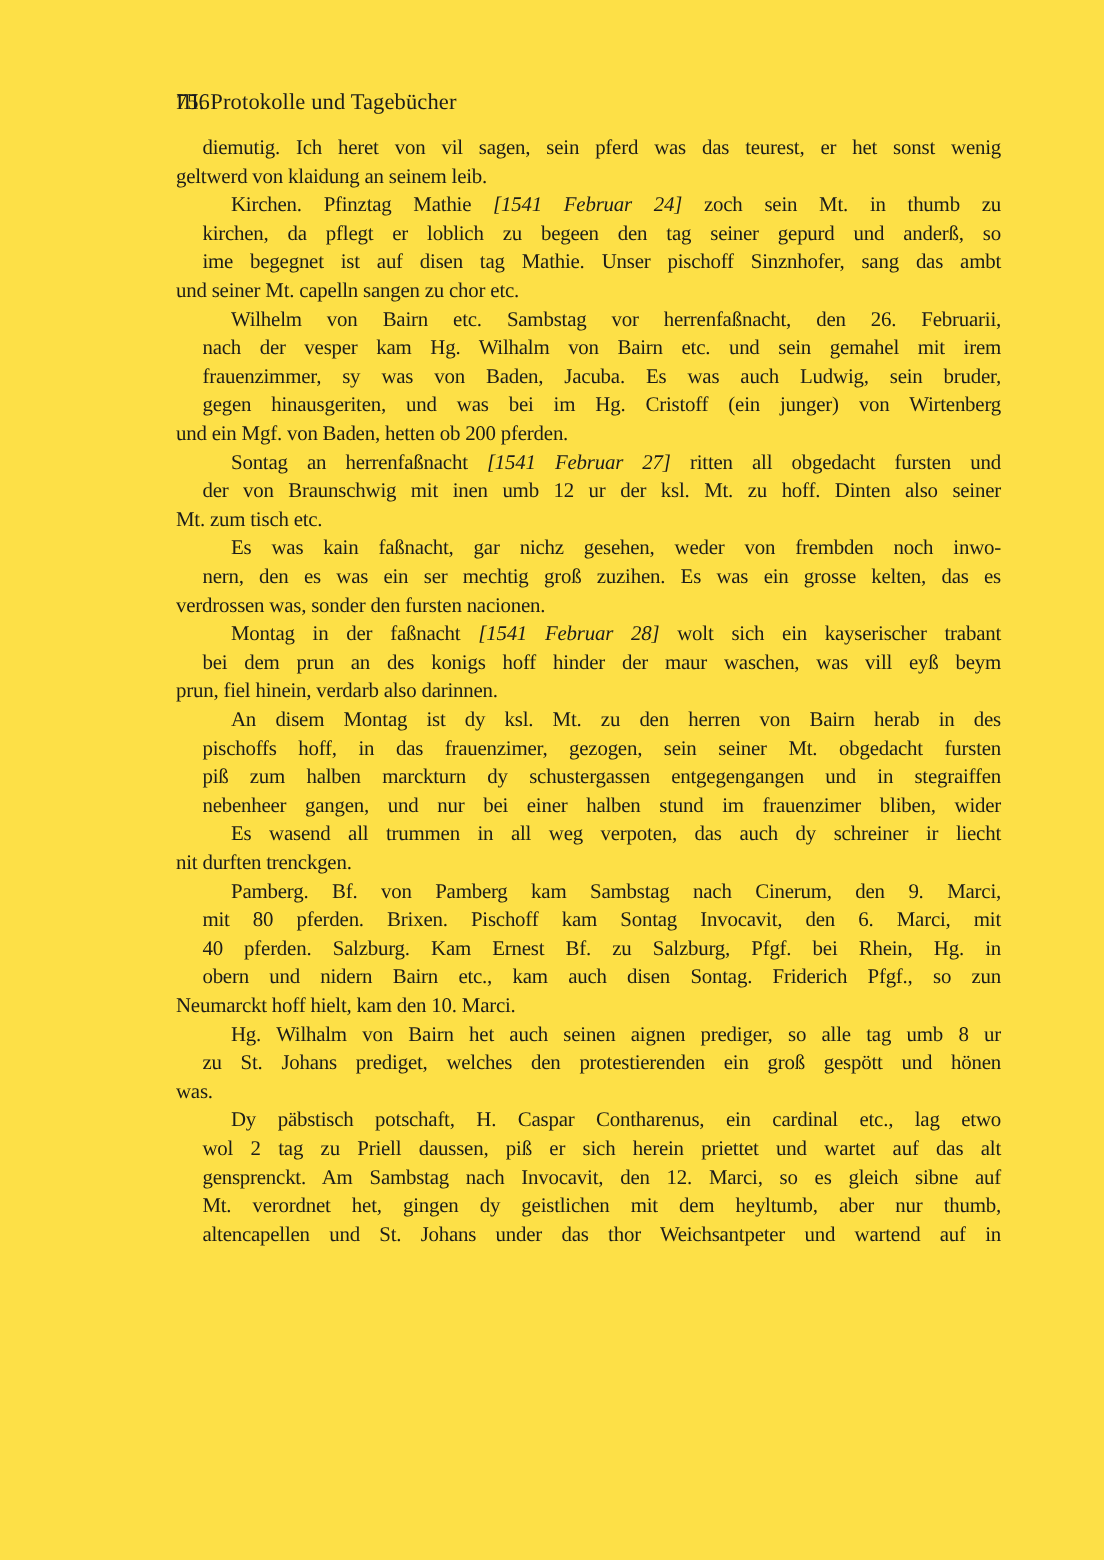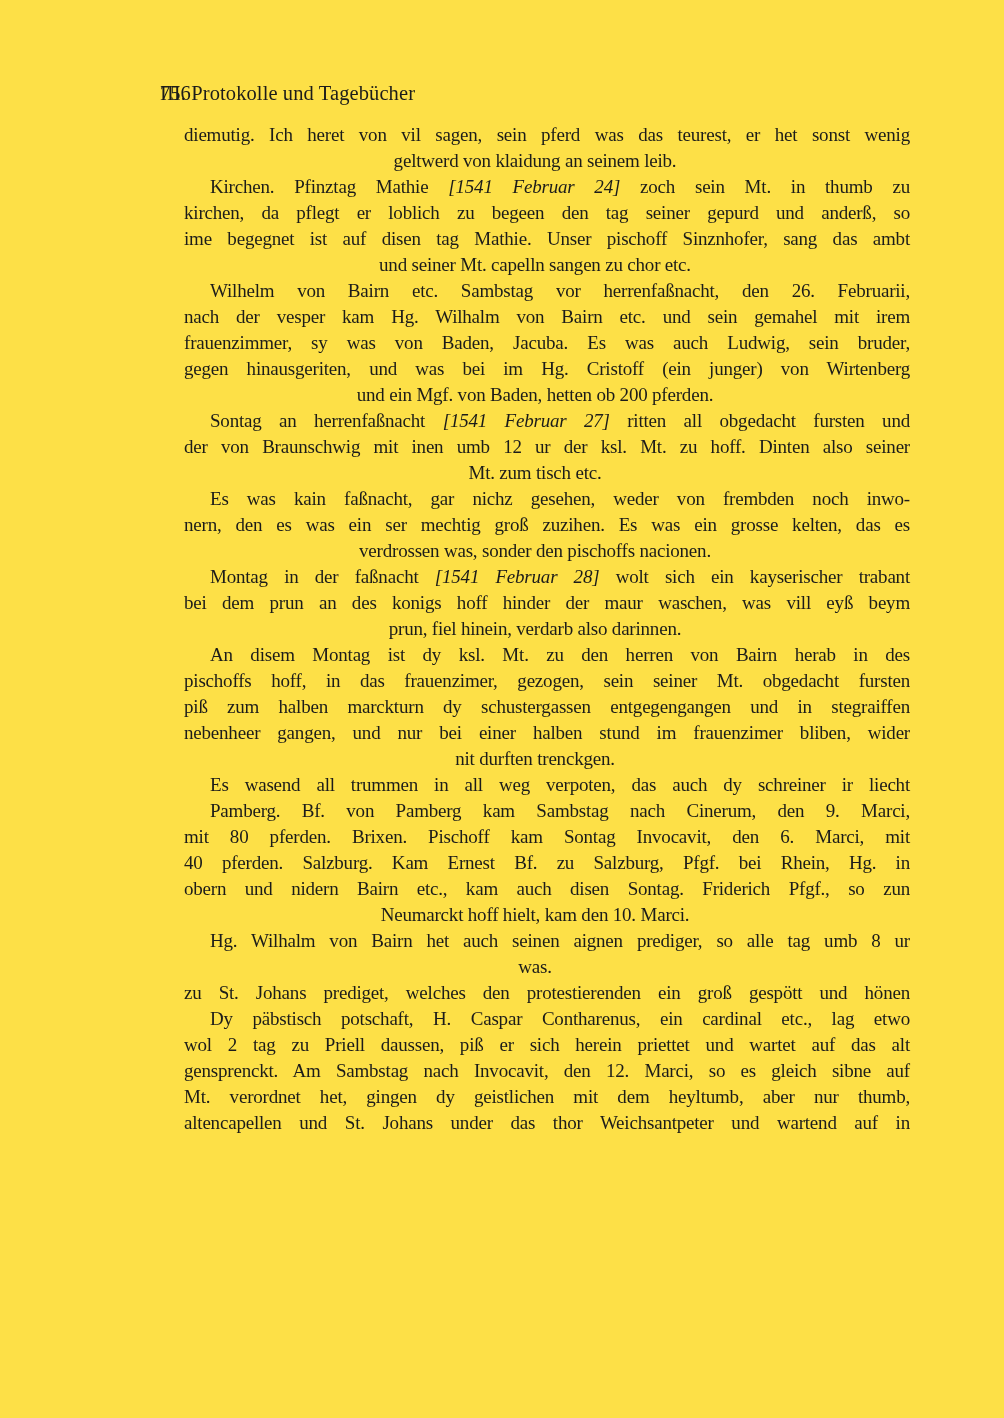--- a/index.html
+++ b/index.html
@@ -39,21 +39,21 @@
     left: 160px;
     top: 122px;
     width: 750px;
     font-size: 19px;
     line-height: 26px;
     letter-spacing: -0.2px;
     text-align: left;
   }
   .para { margin: 0; padding: 0; }
   .line {
-    text-align: center;
+    text-align: left;
     white-space: normal;
   }
   .line.just {
     text-align: justify;
     text-align-last: justify;
     margin-left: 24px;
   }
   .line.indent {
     text-indent: 26px;
   }
@@ -86,50 +86,50 @@
         <div class="line"><span>und ein Mgf. von Baden, hetten ob 200 pferden.</span></div>
       </div>
       <div class="para">
         <div class="line just indent"><span>Sontag an herrenfaßnacht </span><span class="it">[1541 Februar 27]</span><span> ritten all obgedacht fursten und</span></div>
         <div class="line just"><span>der von Braunschwig mit inen umb 12 ur der ksl. Mt. zu hoff. Dinten also seiner</span></div>
         <div class="line"><span>Mt. zum tisch etc.</span></div>
       </div>
       <div class="para">
         <div class="line just indent"><span>Es was kain faßnacht, gar nichz gesehen, weder von frembden noch inwo-</span></div>
         <div class="line just"><span>nern, den es was ein ser mechtig groß zuzihen. Es was ein grosse kelten, das es</span></div>
-        <div class="line"><span>verdrossen was, sonder den pischoffs nacionen.</span></div>
+        <div class="line"><span>verdrossen was, sonder den fursten nacionen.</span></div>
       </div>
       <div class="para">
       </div>
       <div class="para">
         <div class="line just indent"><span>Montag in der faßnacht </span><span class="it">[1541 Februar 28]</span><span> wolt sich ein kayserischer trabant</span></div>
         <div class="line just"><span>bei dem prun an des konigs hoff hinder der maur waschen, was vill eyß beym</span></div>
         <div class="line"><span>prun, fiel hinein, verdarb also darinnen.</span></div>
       </div>
       <div class="para">
         <div class="line just indent"><span>An disem Montag ist dy ksl. Mt. zu den herren von Bairn herab in des</span></div>
         <div class="line just"><span>pischoffs hoff, in das frauenzimer, gezogen, sein seiner Mt. obgedacht fursten</span></div>
         <div class="line just"><span>piß zum halben marckturn dy schustergassen entgegengangen und in stegraiffen</span></div>
         <div class="line just"><span>nebenheer gangen, und nur bei einer halben stund im frauenzimer bliben, wider</span></div>
       </div>
       <div class="para">
+        <div class="line just indent"><span>Es wasend all trummen in all weg verpoten, das auch dy schreiner ir liecht</span></div>
         <div class="line"><span>nit durften trenckgen.</span></div>
-        <div class="line just indent"><span>Es wasend all trummen in all weg verpoten, das auch dy schreiner ir liecht</span></div>
       </div>
       <div class="para">
         <div class="line just indent"><span>Pamberg. Bf. von Pamberg kam Sambstag nach Cinerum, den 9. Marci,</span></div>
         <div class="line just"><span>mit 80 pferden. Brixen. Pischoff kam Sontag Invocavit, den 6. Marci, mit</span></div>
         <div class="line just"><span>40 pferden. Salzburg. Kam Ernest Bf. zu Salzburg, Pfgf. bei Rhein, Hg. in</span></div>
         <div class="line just"><span>obern und nidern Bairn etc., kam auch disen Sontag. Friderich Pfgf., so zun</span></div>
         <div class="line"><span>Neumarckt hoff hielt, kam den 10. Marci.</span></div>
       </div>
       <div class="para">
         <div class="line just indent"><span>Hg. Wilhalm von Bairn het auch seinen aignen prediger, so alle tag umb 8 ur</span></div>
+        <div class="line just"><span>zu St. Johans prediget, welches den protestierenden ein groß gespött und hönen</span></div>
         <div class="line"><span>was.</span></div>
-        <div class="line just"><span>zu St. Johans prediget, welches den protestierenden ein groß gespött und hönen</span></div>
       </div>
       <div class="para">
         <div class="line just indent"><span>Dy päbstisch potschaft, H. Caspar Contharenus, ein cardinal etc., lag etwo</span></div>
         <div class="line just"><span>wol 2 tag zu Priell daussen, piß er sich herein priettet und wartet auf das alt</span></div>
         <div class="line just"><span>gensprenckt. Am Sambstag nach Invocavit, den 12. Marci, so es gleich sibne auf</span></div>
         <div class="line just"><span>Mt. verordnet het, gingen dy geistlichen mit dem heyltumb, aber nur thumb,</span></div>
         <div class="line just"><span>altencapellen und St. Johans under das thor Weichsantpeter und wartend auf in</span></div>
       </div>
     </div>
 </div>

